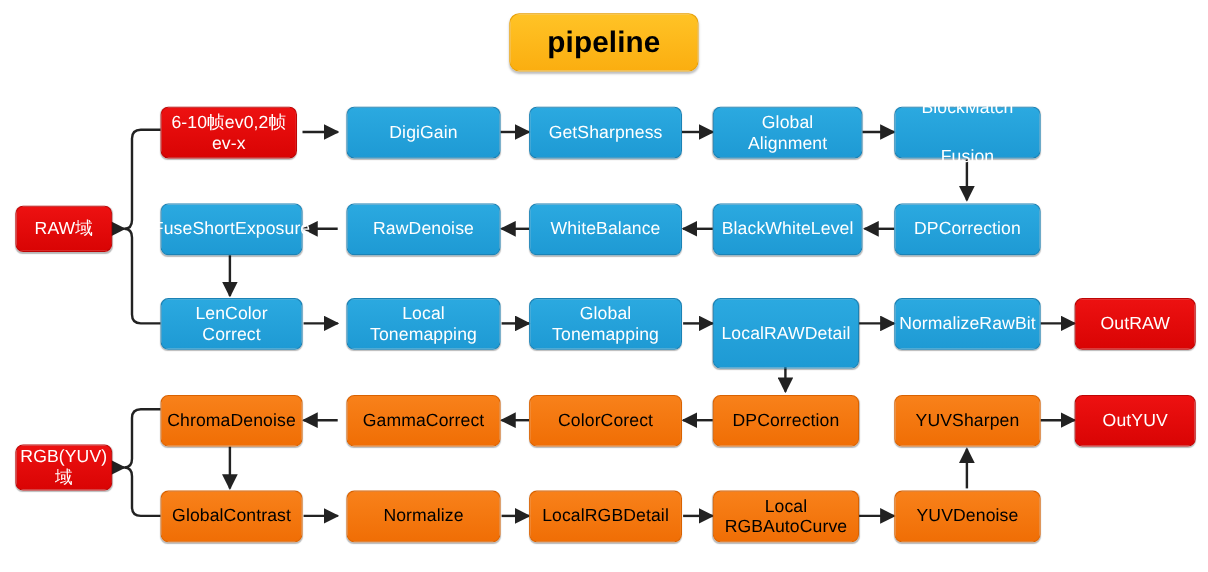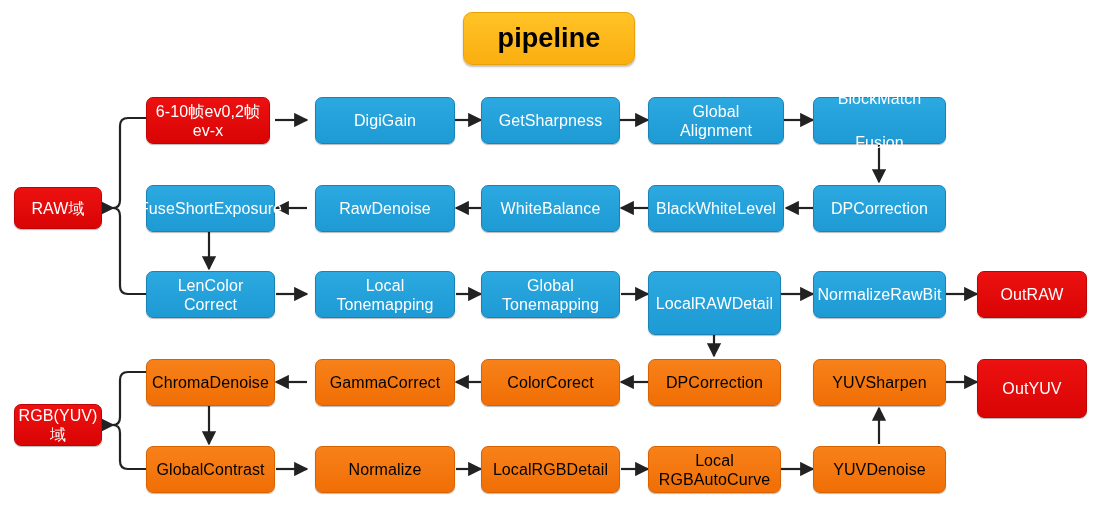--- a/index.html
+++ b/index.html
@@ -238,21 +238,21 @@
   </div>
 
   <div class="node orange" style="left:648px; top:359px; width:133px; height:47px;">
     <span class="lbl">DPCorrection</span>
   </div>
 
   <div class="node orange" style="left:813px; top:359px; width:133px; height:47px;">
     <span class="lbl">YUVSharpen</span>
   </div>
 
-  <div class="node red" style="left:977px; top:359px; width:110px; height:59px;">
+  <div class="node red" style="left:977px; top:359px; width:110px; height:47px;">
     <span class="lbl">OutYUV</span>
   </div>
 
   <div class="node orange" style="left:146px; top:446px; width:129px; height:47px;">
     <span class="lbl">GlobalContrast</span>
   </div>
 
   <div class="node orange" style="left:315px; top:446px; width:140px; height:47px;">
     <span class="lbl">Normalize</span>
   </div>

